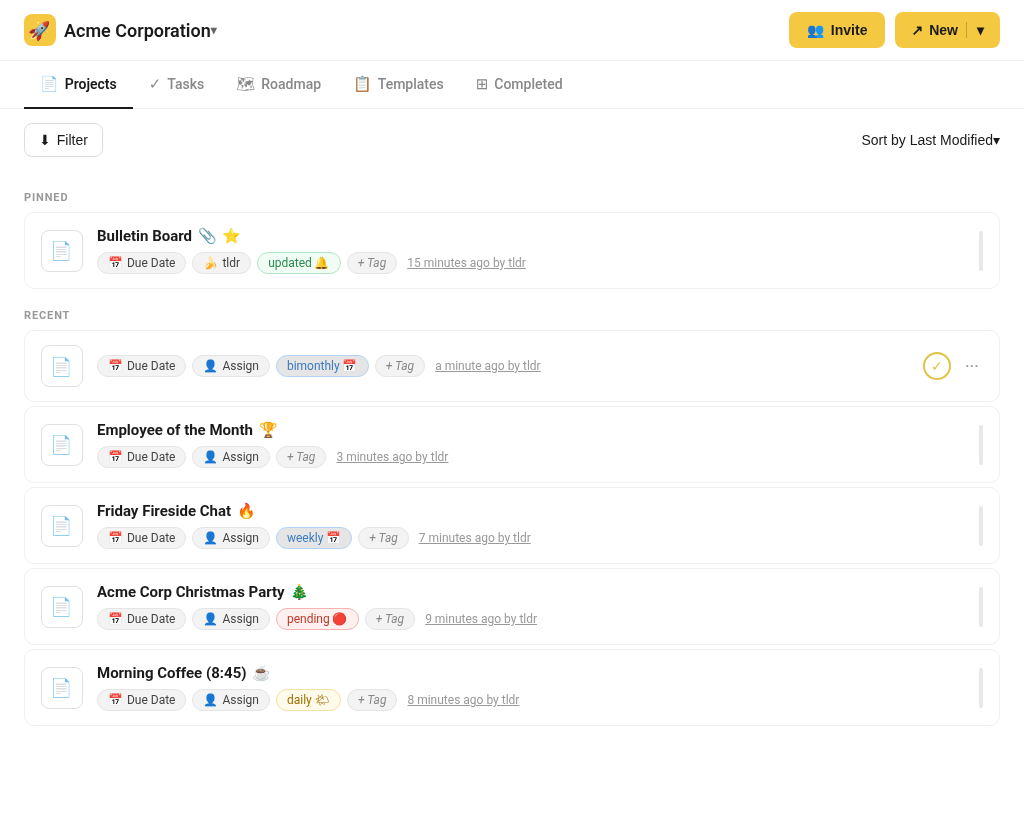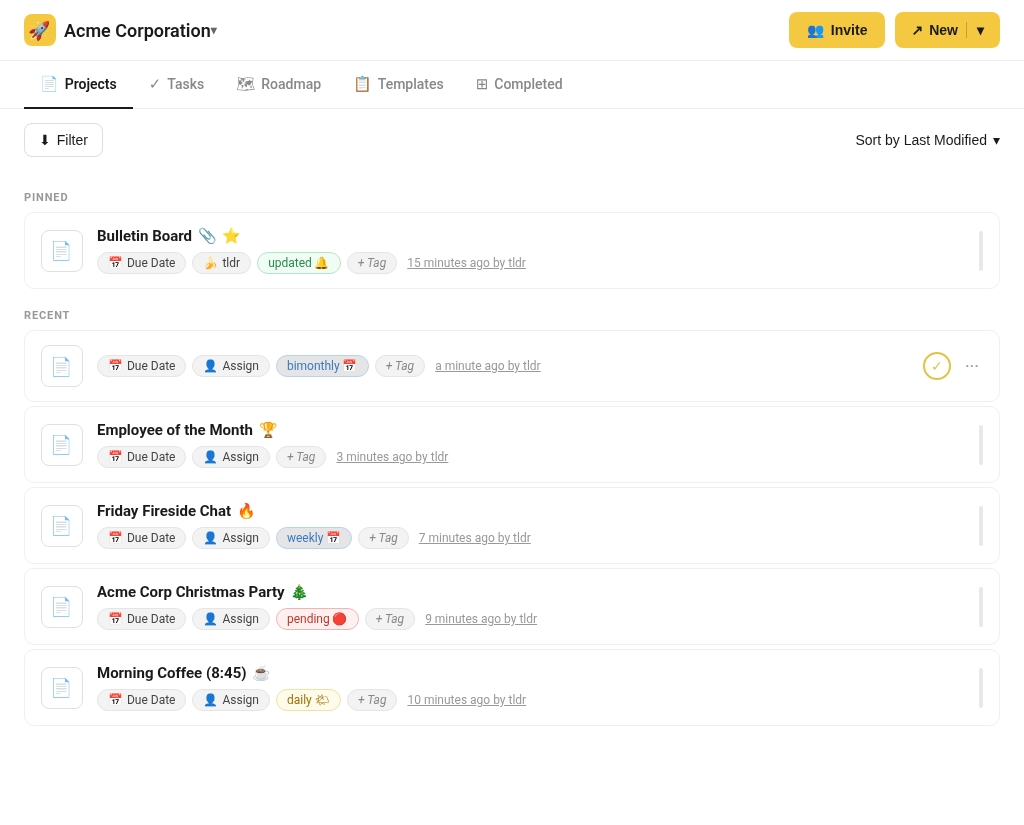--- a/index.html
+++ b/index.html
@@ -125,21 +125,20 @@
       border: 1px solid #ddd;
       border-radius: 8px;
       padding: 8px 14px;
       font-size: 14px;
       cursor: pointer;
       color: #1a1a1a;
     }
     .sort-btn {
       display: flex;
       align-items: flex-end;
-      gap: 6px;
       background: none;
       border: none;
       font-size: 14px;
       cursor: pointer;
       color: #1a1a1a;
       font-weight: 500;
     }
 
     
     .content {
@@ -487,19 +486,19 @@
         <span class="tag-pill">
           <span>👤</span>
           <span>Assign</span>
         </span>
         <span class="tag-pill yellow-outline">
           <span>daily 🌤</span>
         </span>
         <span class="tag-pill add">
           <span>+ Tag</span>
         </span>
-        <span class="time-info">10 minutes ago by tldr</span>
+        <span class="time-info">8 minutes ago by tldr</span>
       </div>
     </div>
     <div class="drag-handle"></div>
   </div>
 
 </div>
 
 </body></html>

